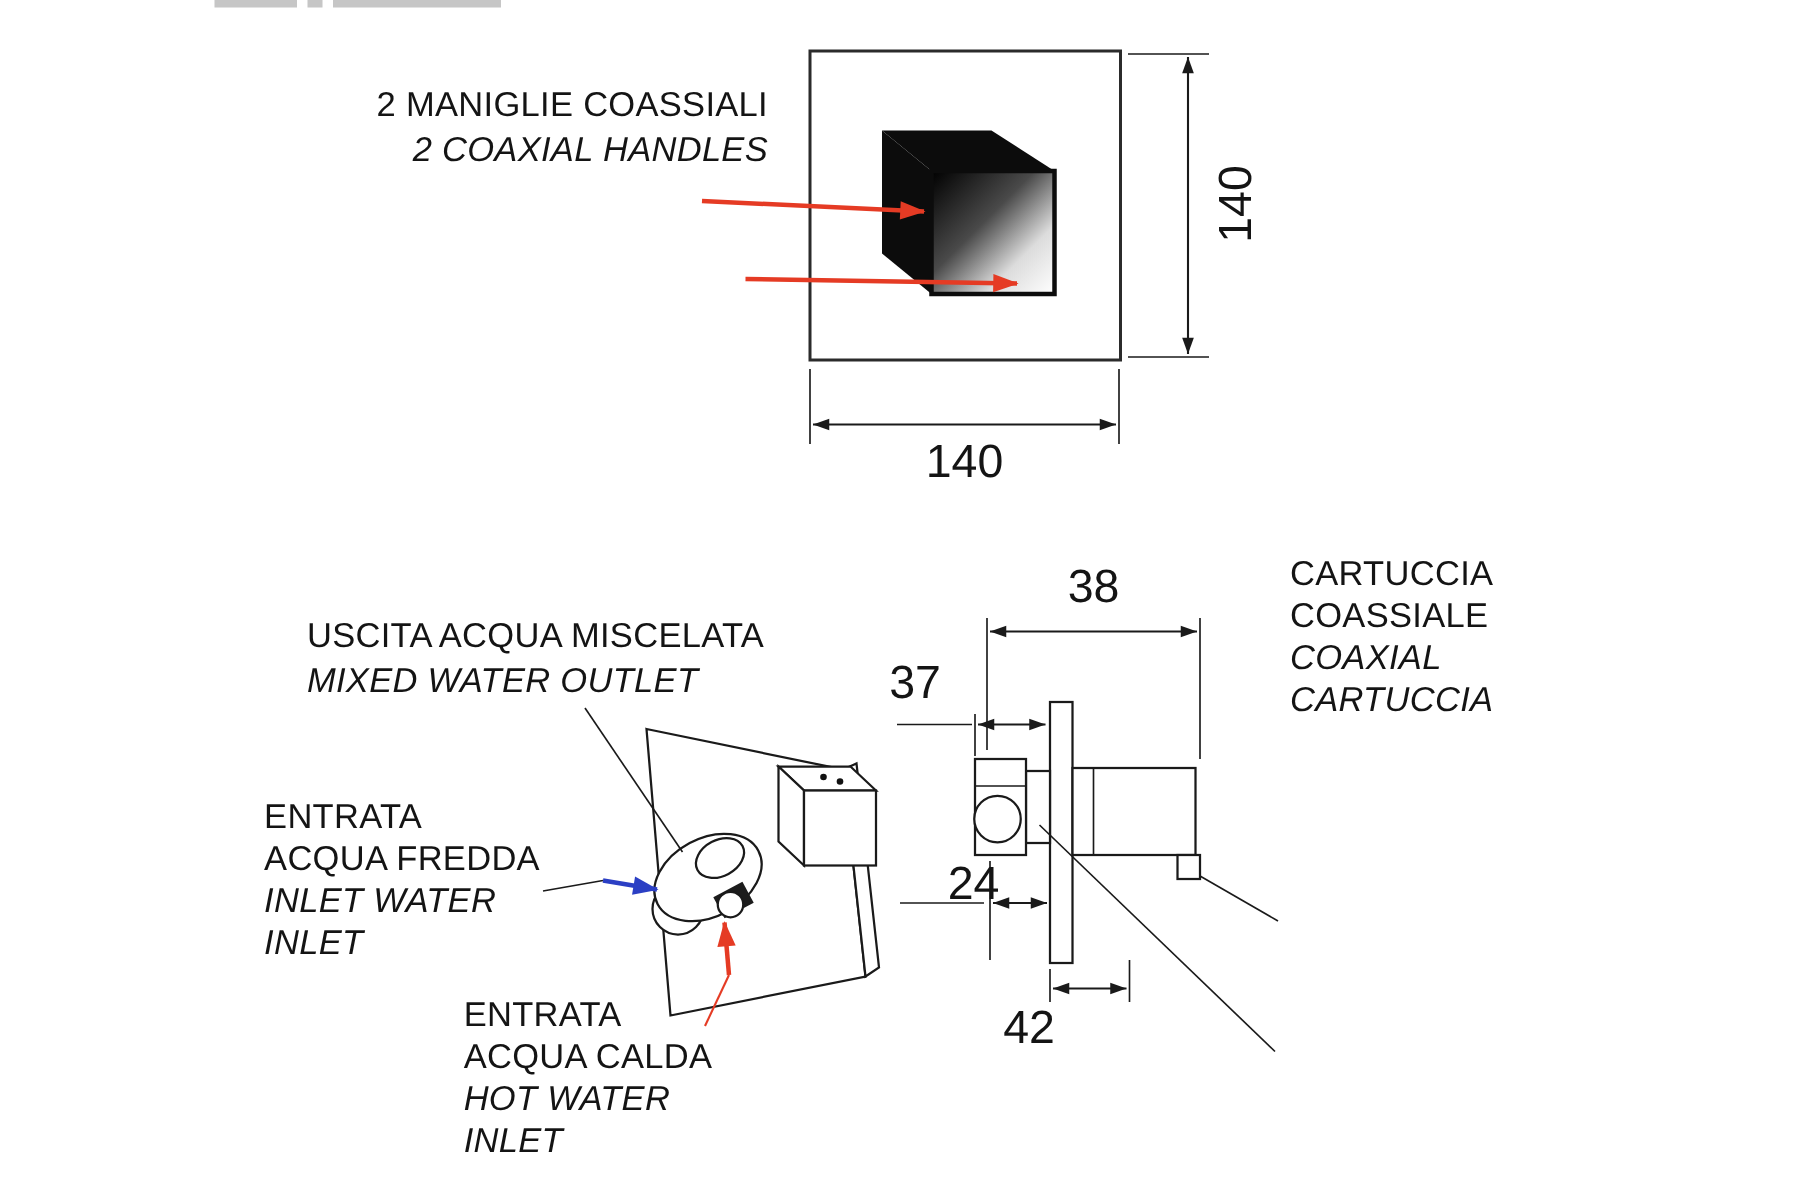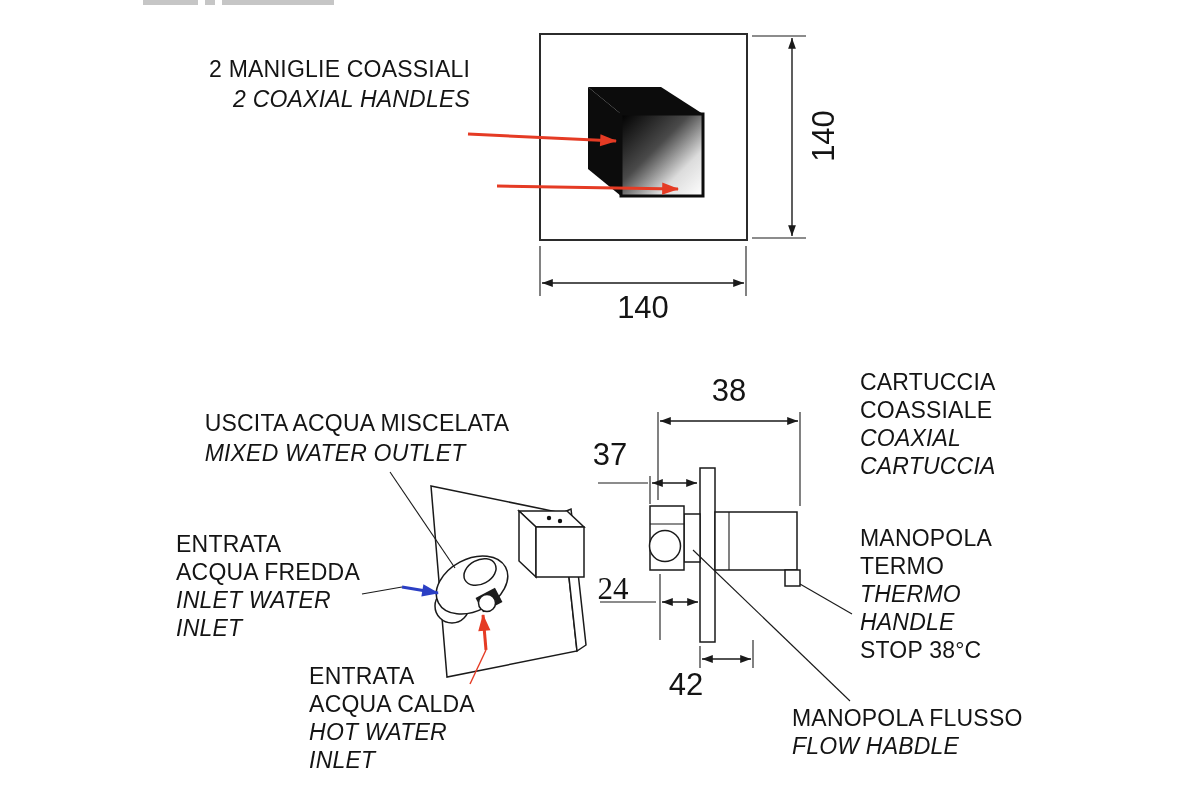--- a/index.html
+++ b/index.html
@@ -140,21 +140,21 @@
       <line x1="600" y1="602" x2="656" y2="602" class="thin"></line>
       <line x1="660" y1="574" x2="660" y2="640" class="thin"></line>
       <line x1="662" y1="602" x2="698" y2="602" class="ln" marker-start="url(#arrBlack)" marker-end="url(#arrBlack)"></line>
 
       <line x1="700" y1="646" x2="700" y2="668" class="thin"></line>
       <line x1="753" y1="640" x2="753" y2="668" class="thin"></line>
       <line x1="702" y1="659" x2="751" y2="659" class="ln" marker-start="url(#arrBlack)" marker-end="url(#arrBlack)"></line>
     </g>
   </svg>
 
-  <div class="lblblock rightal" style="top:54px; right:730px; line-height:30px;margin-left:20px;">
+  <div class="lblblock rightal" style="top:54px; right:688px; line-height:30px;margin-left:20px;">
     <div>2 MANIGLIE COASSIALI</div>
     <div class="it">2 COAXIAL HANDLES</div>
   </div>
 
 
   <div class="dim vert" style="left:824px; top:136px;">140</div>
   <div class="dim" style="left:643px; top:291px;">140</div>
 
   <div class="lblblock centered" style="left:357px; top:408px; line-height:30px;">
     <div>USCITA ACQUA MISCELATA</div>
@@ -170,36 +170,25 @@
 
   <div class="lblblock centered" style="left:392px; top:662px;">
     <div>ENTRATA</div>
     <div>ACQUA CALDA</div>
     <div class="it">HOT WATER</div>
     <div class="it">INLET</div>
   </div>
 
   <div class="dim" style="left:729px; top:374px;">38</div>
   <div class="dim" style="left:610px; top:438px;">37</div>
-  <div class="dim" style="left:613px; top:572px;font-family:Liberation Serif, serif;">24</div>
+  <div class="dim" style="left:649px; top:572px;">24</div>
   <div class="dim" style="left:686px; top:668px;">42</div>
 
   <div class="lblblock" style="left:860px; top:368px;">
     <div>CARTUCCIA</div>
     <div>COASSIALE</div>
     <div class="it">COAXIAL</div>
     <div class="it">CARTUCCIA</div>
   </div>
 
-  <div class="lblblock" style="left:860px; top:524px;">
-    <div>MANOPOLA</div>
-    <div>TERMO</div>
-    <div class="it">THERMO</div>
-    <div class="it">HANDLE</div>
-    <div>STOP 38°C</div>
-  </div>
 
-  <div class="lblblock" style="left:792px; top:704px;">
-    <div>MANOPOLA FLUSSO</div>
-    <div class="it">FLOW HABDLE</div>
-  </div>
 
 </div>
 
 </body></html>

